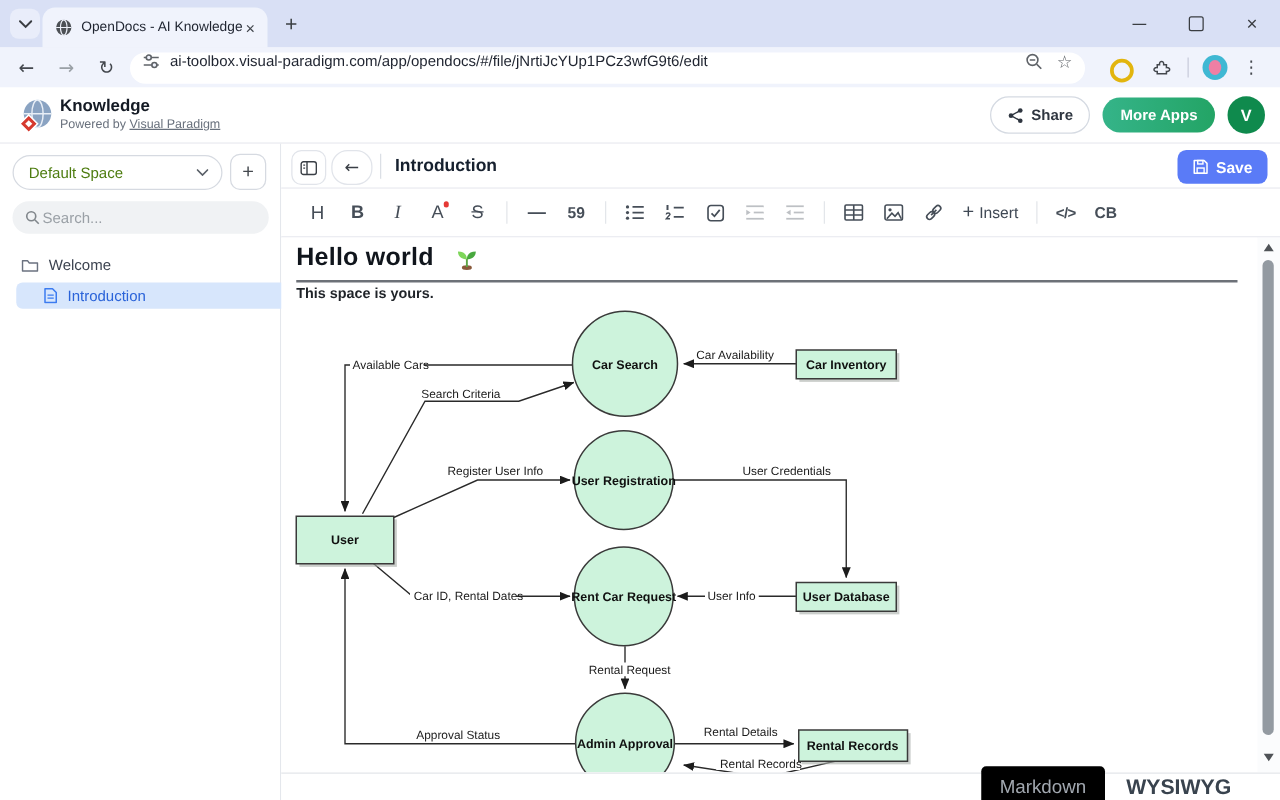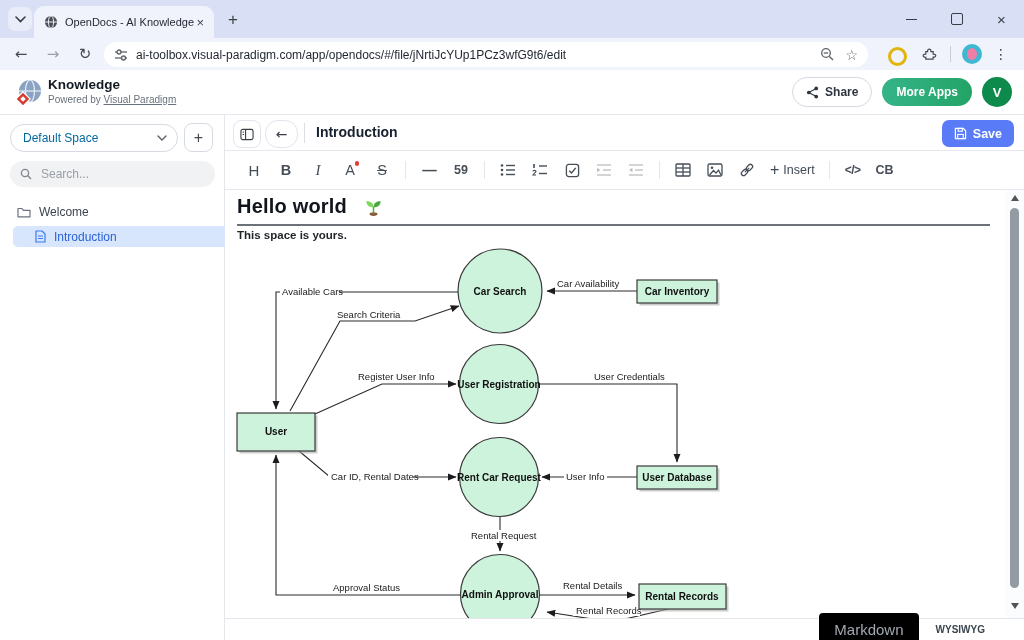--- a/index.html
+++ b/index.html
@@ -22,21 +22,21 @@
   .winbtn{width:45px;height:38px;display:flex;align-items:center;justify-content:center;}
   .min-glyph{width:11px;border-top:1.4px solid #3a3d42;display:block;}
   .max-glyph{width:10px;height:10px;border:1.3px solid #3a3d42;border-radius:2px;display:block;}
   .close-glyph{font-size:15px;color:#3a3d42;line-height:1;}
 
   .navbar{left:0;top:38px;width:1024px;height:32px;background:#f0f3fc;}
   .navbtn{top:7px;width:18px;height:18px;display:flex;align-items:center;justify-content:center;
           font-family:"DejaVu Sans",sans-serif;font-size:15px;color:#44484e;}
   .navbtn.fwd{color:#9aa0a6;}
   .urlpill{left:104px;top:4px;width:764px;height:25px;background:#fff;border-radius:13px;
-           display:flex;align-items:center;padding:0 10px;box-sizing:border-box;}
+           display:flex;align-items:flex-start;padding:0 10px;box-sizing:border-box;}
   .urltext{font-size:12px;color:#1f2430;margin-left:8px;flex:1;white-space:nowrap;overflow:hidden;}
   .pill-ic{margin-left:10px;}
   .star{font-family:"DejaVu Sans",sans-serif;font-size:14px;color:#5f6368;margin-left:10px;}
   .yellow-ring{left:888px;top:9px;width:13px;height:13px;border:3.2px solid #e2b50e;border-radius:50%;}
   .puzzle{left:921px;top:8px;}
   .navsep{left:950px;top:8px;width:1px;height:16px;background:#c7ccda;}
   .b-avatar{left:962px;top:6px;width:20px;height:20px;border-radius:50%;background:#3fb8d3;overflow:hidden;}
   .b-avatar span{position:absolute;left:5px;top:4px;width:10px;height:12px;border-radius:50%;background:#ef7fa4;}
   .kebab{left:994px;top:8px;font-family:"DejaVu Sans",sans-serif;font-size:14px;color:#44484e;}
 
@@ -52,26 +52,26 @@
             border-radius:15px;background:#fff;font-size:12px;font-weight:700;color:#2f3640;}
   .moreapps{display:flex;align-items:center;height:28px;padding:0 14px;border-radius:15px;
             background:linear-gradient(90deg,#35b489,#23a465);color:#fff;font-size:12px;font-weight:700;}
   .v-avatar{width:30px;height:30px;border-radius:50%;background:#0f8a4d;color:#fff;font-size:13px;font-weight:700;
             display:flex;align-items:center;justify-content:center;}
 
   
   .sidebar{left:0;top:115px;width:225px;height:525px;background:#fff;border-right:1px solid #e4e7ec;box-sizing:border-box;}
   .space-row{left:10px;top:8px;display:flex;gap:6px;align-items:center;}
   .space-pill{width:168px;height:28px;border:1px solid #d6dae1;border-radius:15px;display:flex;align-items:center;
-              padding:0 10px 0 12px;box-sizing:border-box;font-size:12px;color:#0369a1;}
+              padding:0 10px 0 12px;box-sizing:border-box;font-size:12px;color:#4d7c0f;}
   .space-pill .lbl{flex:1;}
   .plusbtn{width:27px;height:27px;border:1px solid #d6dae1;border-radius:8px;display:flex;align-items:center;
            justify-content:center;font-size:16px;color:#44484e;background:#fff;}
   .searchbox{left:10px;top:46px;width:205px;height:26px;background:#f0f2f4;border-radius:13px;display:flex;
-             align-items:center;padding:0 10px;box-sizing:border-box;gap:7px;}
+             align-items:center;padding:0 10px;box-sizing:border-box;gap:0;}
   .searchbox input{border:none;outline:none;background:transparent;font-size:12px;color:#3c4043;width:140px;
                    font-family:"Liberation Sans",sans-serif;}
   .searchbox input::placeholder{color:#9aa0a6;}
   .tree{left:0;top:86px;width:265px;}
   .tree-row{display:flex;align-items:center;gap:8px;height:22px;padding-left:17px;font-size:12px;color:#3c4350;}
   .tree-row.sel{margin:3px 7px 0 13px;padding-left:22px;height:21px;background:#d7e6fc;border-radius:5px;
                 color:#2a63d9;font-weight:400;}
 
   
   .edhead{left:225px;top:115px;width:799px;height:36px;background:#fff;border-bottom:1px solid #e6e8ee;box-sizing:border-box;}
@@ -117,21 +117,21 @@
   
   .vscroll{left:1006px;top:190px;width:18px;height:428px;background:#fbfcfd;}
   .vthumb{left:4px;top:18px;width:9px;height:380px;border-radius:4.5px;background:#939aa1;}
   .arr-up{left:5px;top:5px;width:0;height:0;border:4.5px solid transparent;border-bottom:6px solid #4f5357;border-top:none;}
   .arr-dn{left:5px;bottom:9px;width:0;height:0;border:4.5px solid transparent;border-top:6px solid #4f5357;border-bottom:none;}
 
   
   .bottombar{left:225px;top:618px;width:799px;height:22px;background:#fff;border-top:1px solid #e3e6ea;
              box-sizing:border-box;display:flex;justify-content:flex-end;align-items:center;padding-right:26px;gap:4px;}
   .mode-md{font-size:15px;color:#a2a8b0;background:#000000;border-radius:4px;padding:8px 15px;}
-  .mode-wy{font-size:10px;color:#39434e;font-weight:700;padding:2px 13px;}
+  .mode-wy{font-size:17px;color:#39434e;font-weight:700;padding:2px 13px;}
 </style>
 </head>
 <body>
 
 <div class="abs tabstrip">
   <div class="abs tab-search">
     <svg width="11" height="7" viewBox="0 0 11 7">
         <polyline points="1,1 5.5,5.5 10,1" fill="none" stroke="#3a3d42" stroke-width="1.6" stroke-linecap="round"></polyline>
       </svg>
   </div>

